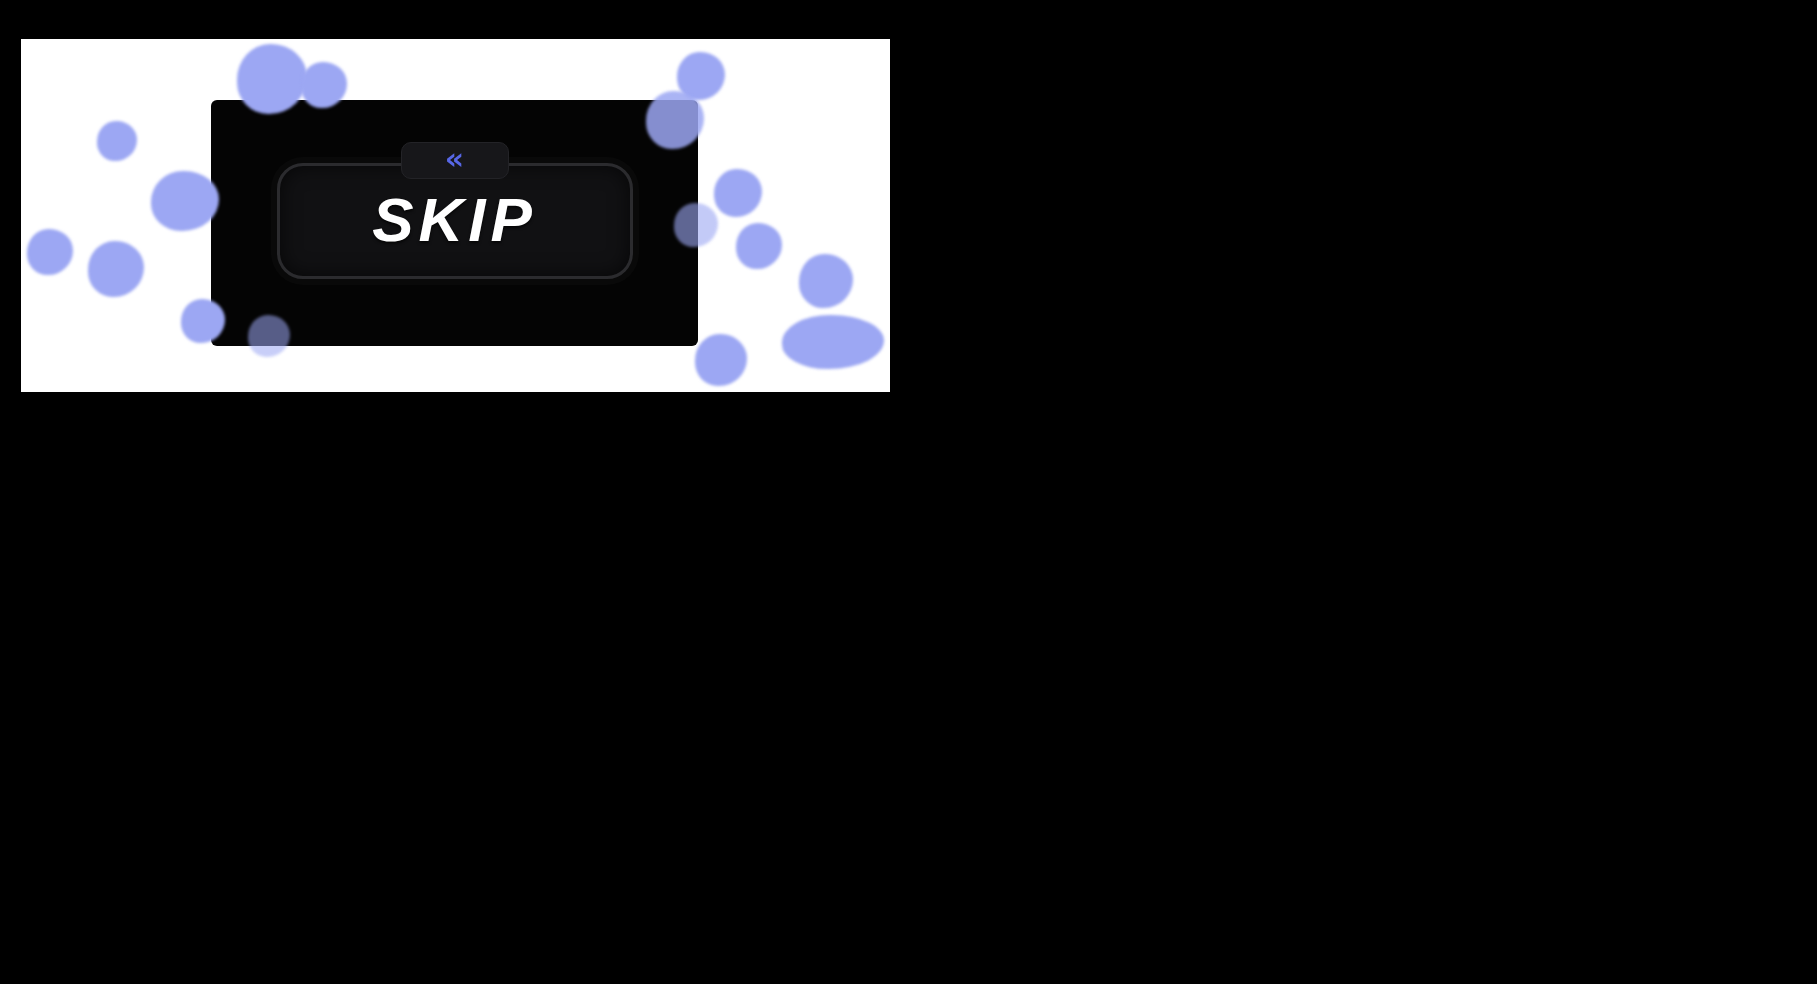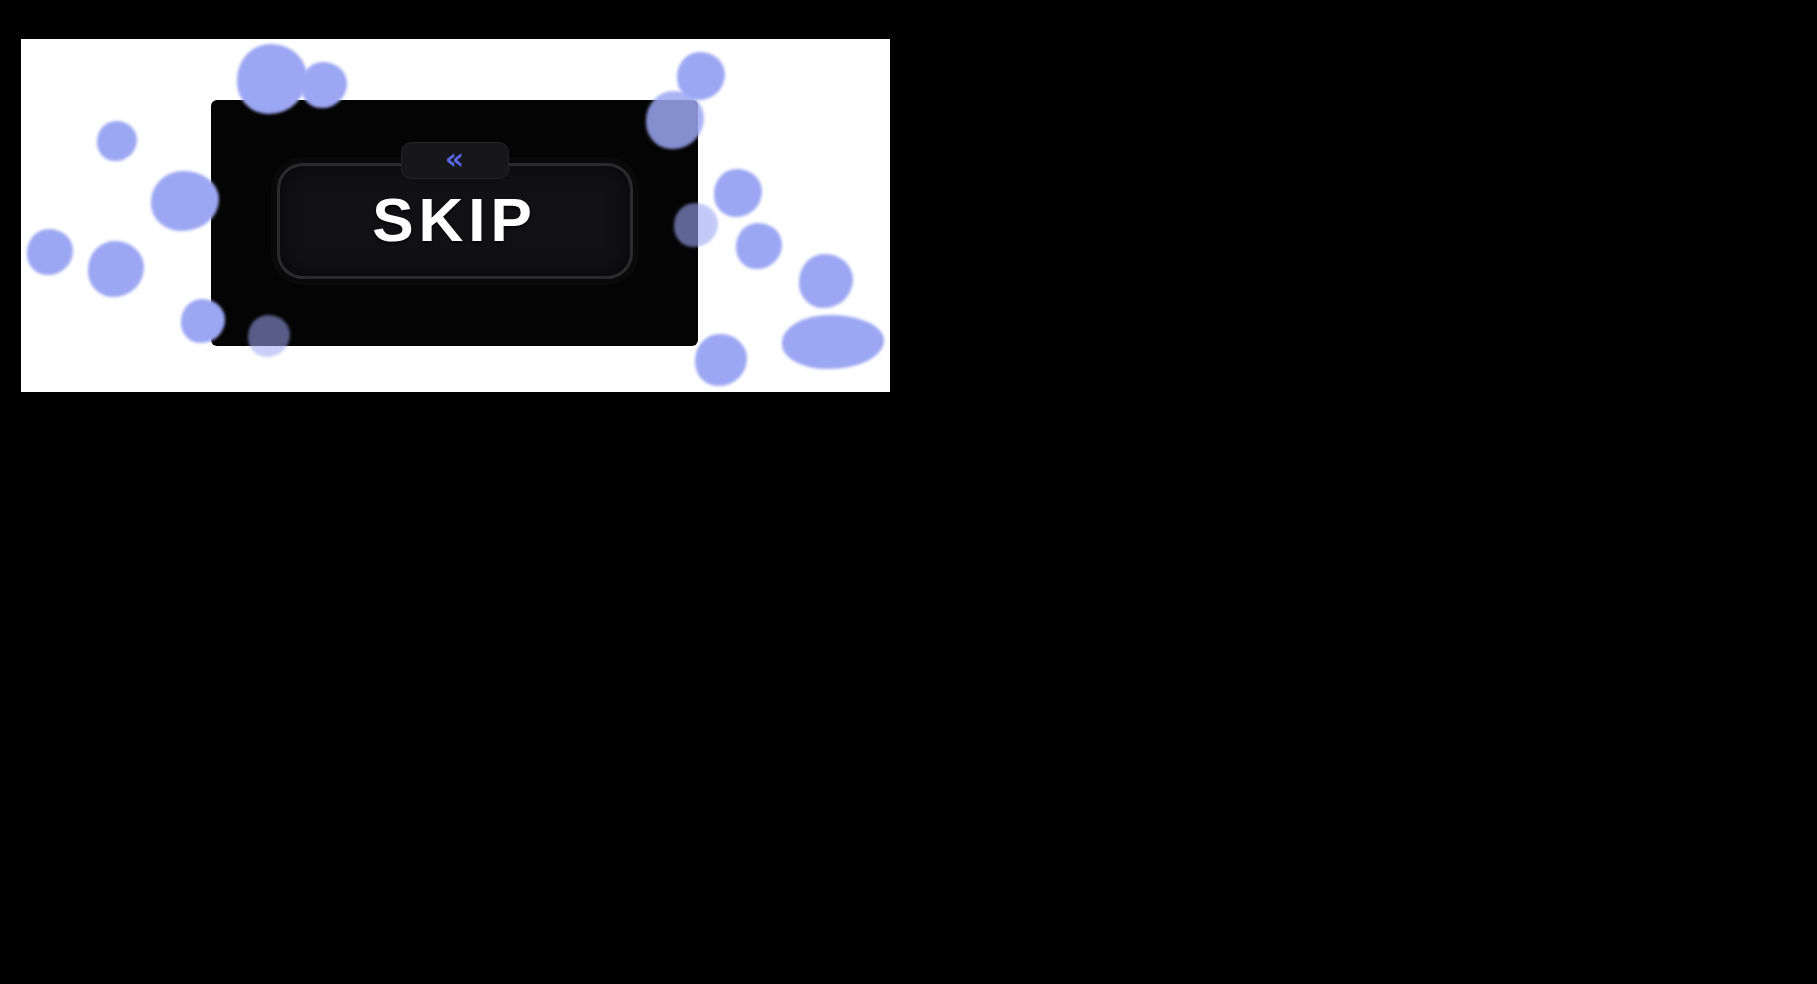--- a/index.html
+++ b/index.html
@@ -75,20 +75,21 @@
     height: 116px;
     background: var(--button-bg);
     border: 3px solid var(--button-border);
     border-radius: 26px;
     box-shadow: 0 0 0 6px rgba(255,255,255,0.025), inset 0 0 20px rgba(0,0,0,0.65);
     display: flex;
     align-items: center;
     justify-content: center;
     z-index: 2;
     cursor: pointer;
+    font-style: italic;
   }
   .skip-label {
     color: var(--text);
     font-size: 62px;
     font-weight: bold;
     letter-spacing: 5px;
     text-shadow: 0 2px 3px rgba(0,0,0,0.7);
     transform: translateY(-2px);
   }
   .paint-layer {

